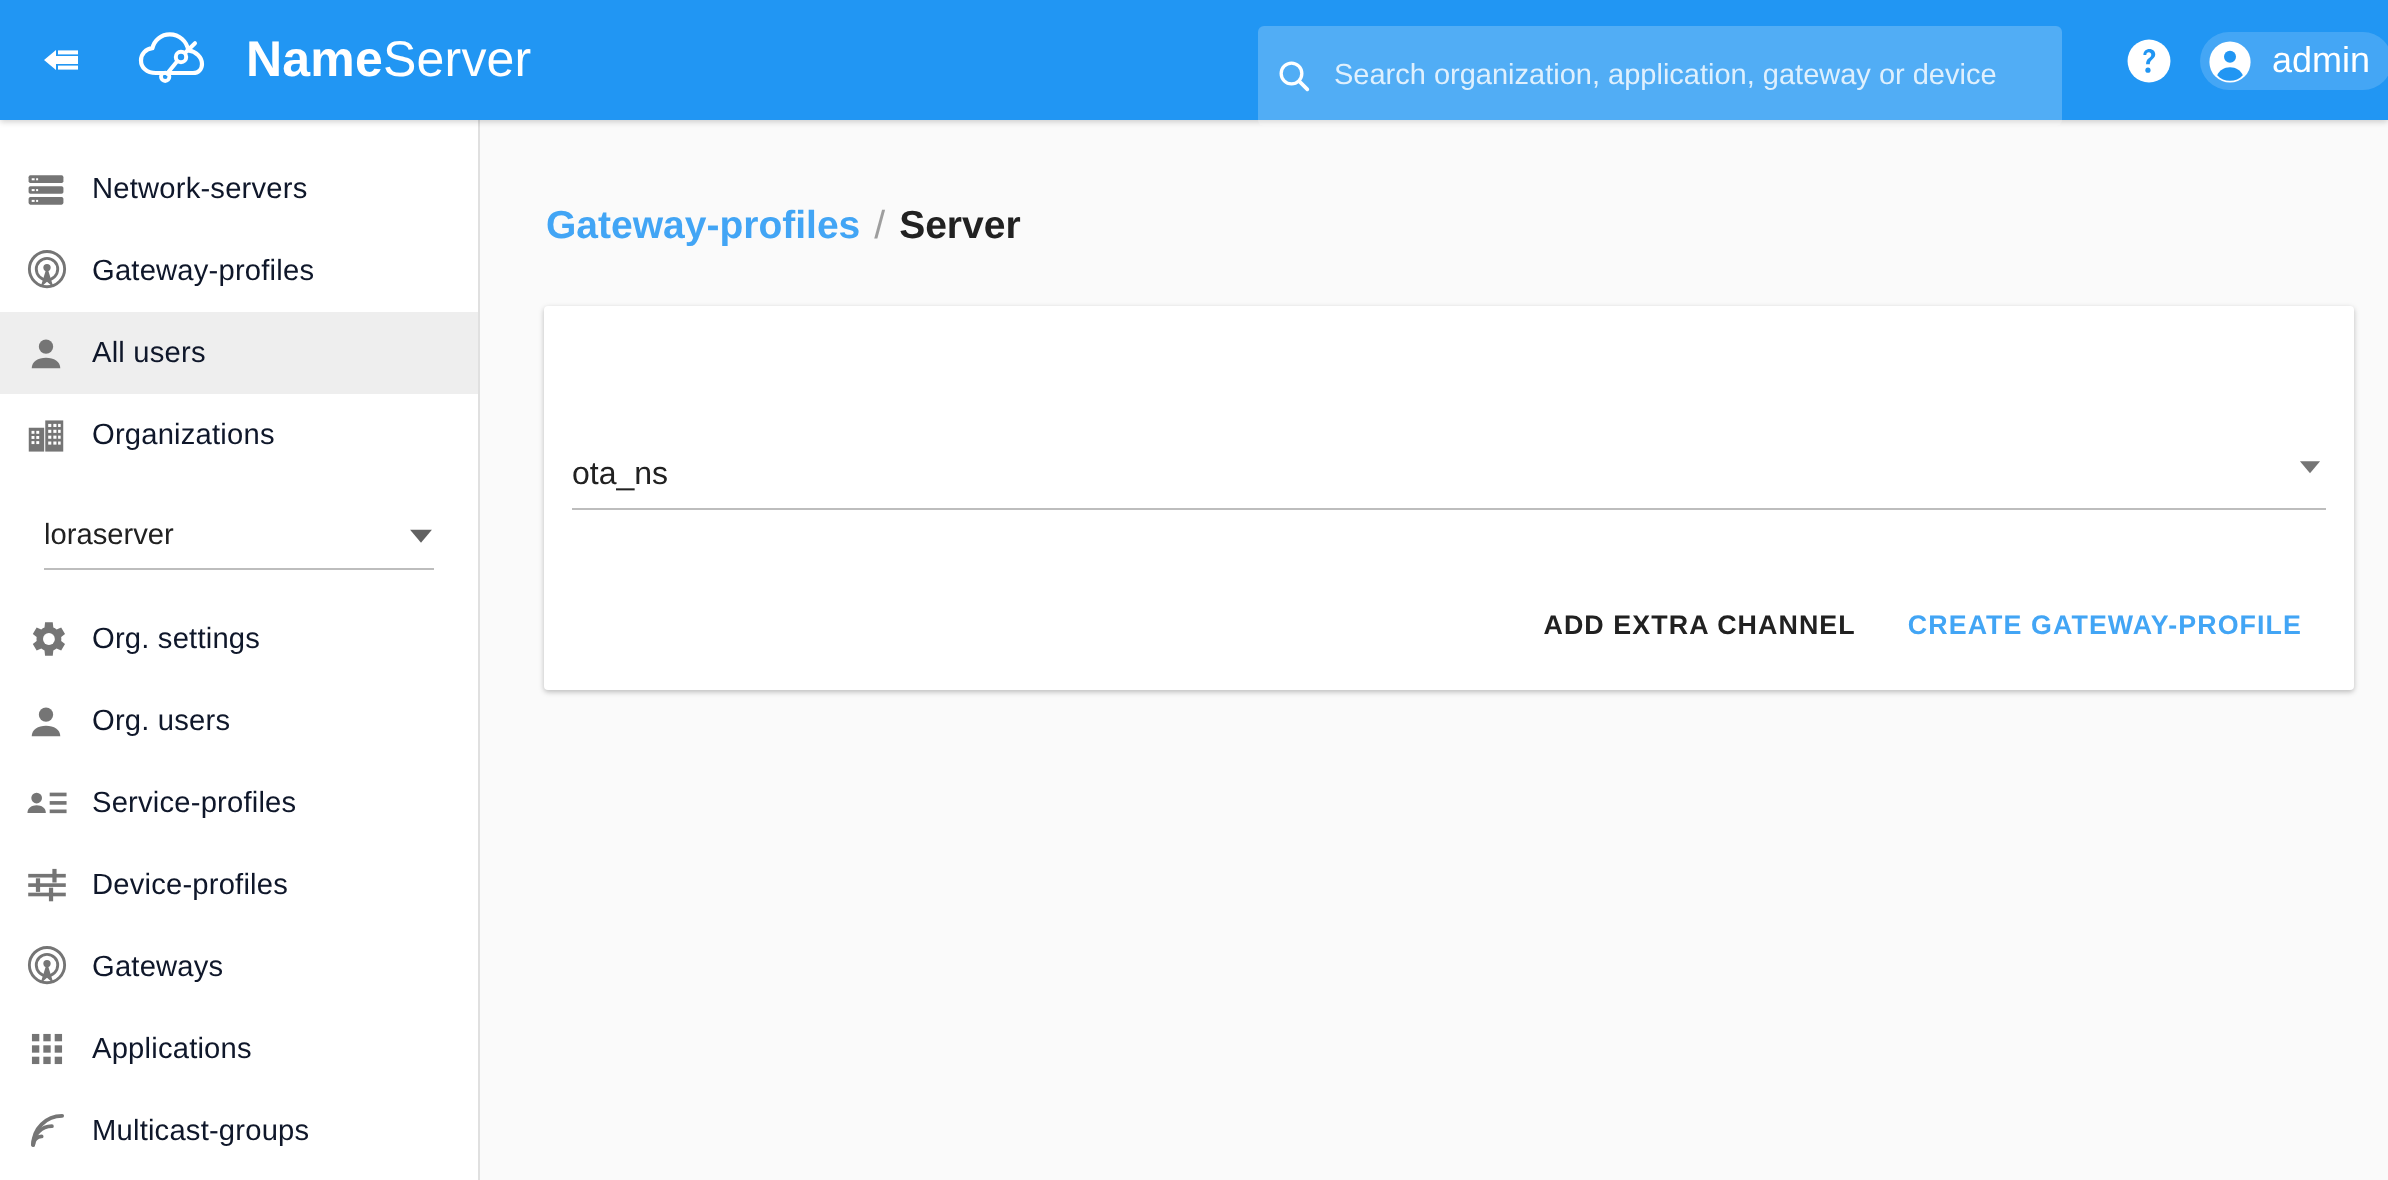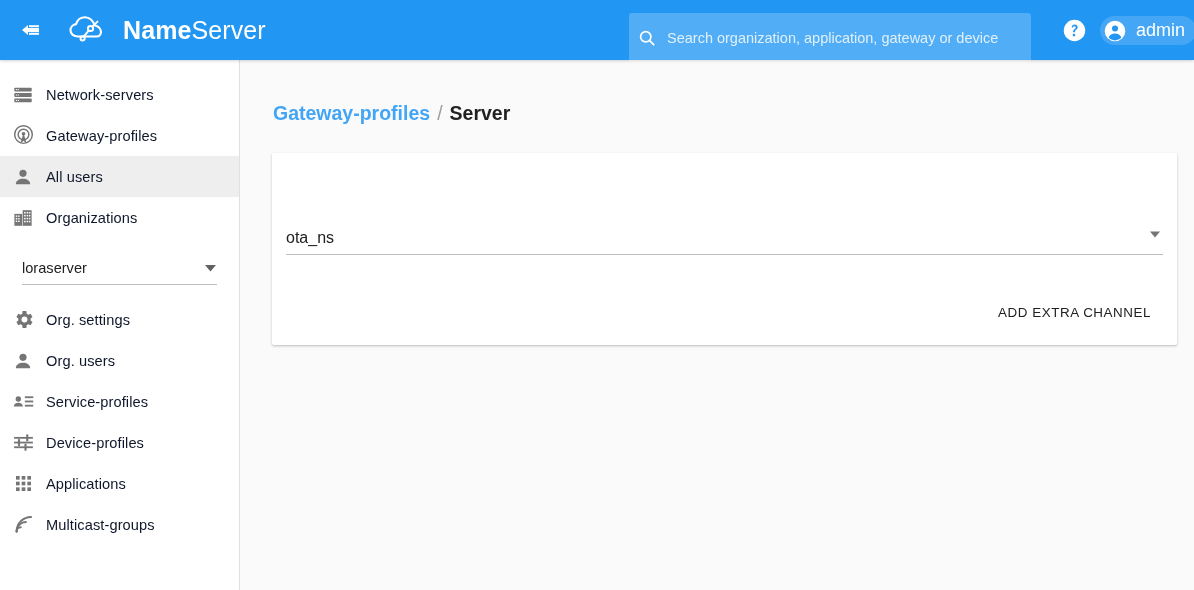--- a/index.html
+++ b/index.html
@@ -133,21 +133,21 @@
   .select-caret {
     position: absolute; right: 2px; bottom: 11px;
     pointer-events: none;
   }
   .actions {
     display: flex; justify-content: flex-end; align-items: center;
     margin-top: 41px; padding-right: 2px;
   }
   .btn-flat {
     background: transparent; border: none; cursor: pointer;
-    font-family: inherit; font-size: 13.4px; font-weight: 400;
+    font-family: inherit; font-size: 13.4px; font-weight: 700;
     letter-spacing: .55px; padding: 9px 10px; border-radius: 2px;
   }
   .btn-dark { color: #212121; }
   .btn-primary { color: #42a5f5; margin-left: 6px; }
 </style>
 </head>
 <body>
 
 <div id="app">
 
@@ -324,20 +324,31 @@
           <rect x="2.2" y="11.1" width="19.6" height="1.9"></rect>
           <rect x="2.2" y="16" width="19.6" height="1.9"></rect>
           <rect x="14.8" y="3.6" width="2.2" height="7.1"></rect>
           <rect x="6.2" y="8.5" width="2.2" height="7.1"></rect>
           <rect x="13" y="13.4" width="2.2" height="7.1"></rect>
         </svg>
       </span>
       <span class="nav-label">Device-profiles</span>
     </div>
 
+    <div class="nav-item">
+      <span class="nav-ico">
+        <svg width="23" height="23" viewBox="0 0 24 24" fill="none" stroke="#757575">
+          <circle cx="12" cy="11" r="9.2" stroke-width="1.5"></circle>
+          <circle cx="12" cy="11" r="5.6" stroke-width="1.5"></circle>
+          <path d="M12 9.6 L8.6 20.6 L12 17.6 L15.4 20.6 Z" fill="#757575" stroke="none"></path>
+          <circle cx="12" cy="10.2" r="1.9" fill="#757575" stroke="none"></circle>
+        </svg>
+      </span>
+      <span class="nav-label">Gateways</span>
+    </div>
 
     <div class="nav-item">
       <span class="nav-ico">
         <svg width="21" height="21" viewBox="0 0 24 24" fill="#757575">
           <rect x="3.4" y="3.4" width="4.2" height="4.2"></rect>
             <rect x="9.9" y="3.4" width="4.2" height="4.2"></rect>
             <rect x="16.4" y="3.4" width="4.2" height="4.2"></rect>
           <rect x="3.4" y="9.9" width="4.2" height="4.2"></rect>
             <rect x="9.9" y="9.9" width="4.2" height="4.2"></rect>
             <rect x="16.4" y="9.9" width="4.2" height="4.2"></rect>
@@ -381,16 +392,17 @@
         <input class="field-input" type="text" readonly="" value="ota_ns" style="">
         <span class="select-caret">
           <svg width="12" height="12" viewBox="0 0 10 10">
             <path d="M0.8 3 L9.2 3 L5 8 Z" fill="#757575"></path>
           </svg>
         </span>
       </div>
 
       <div class="actions">
         <button class="btn-flat btn-dark">ADD EXTRA CHANNEL</button>
+        <button class="btn-flat btn-primary">CREATE GATEWAY-PROFILE</button>
       </div>
     </div>
   </div>
 </div>
 
 </body></html>

